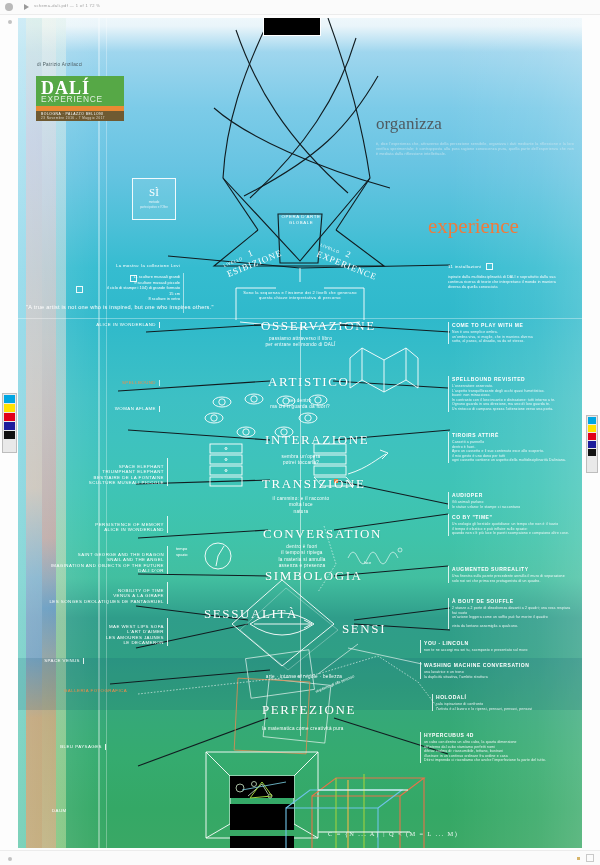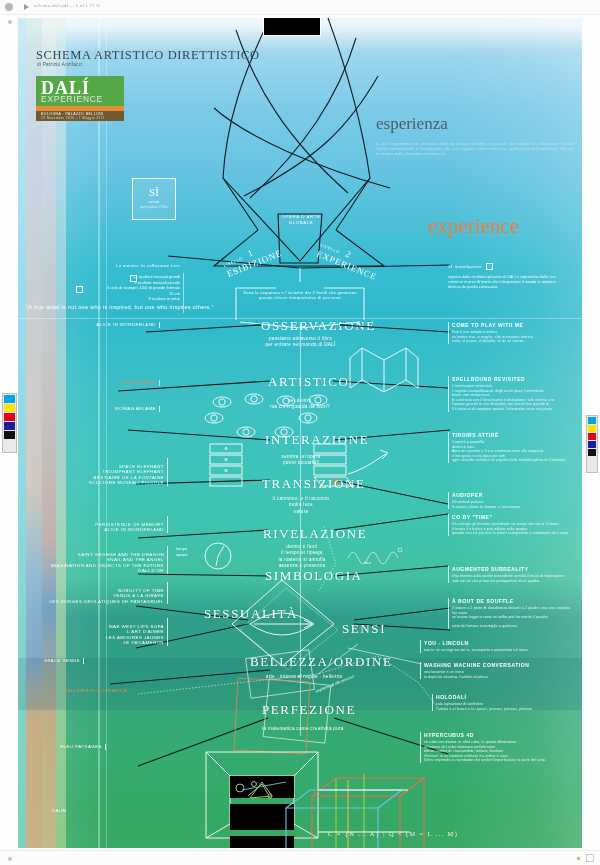--- a/index.html
+++ b/index.html
@@ -144,36 +144,35 @@
       <path class="k" d="M205 160 L240 212"></path>
       <path class="k" d="M352 160 L318 212"></path>
       <path class="k" d="M260 196 L262 245 L300 245 L304 196 Z"></path>
       <path class="k" d="M240 212 L196 248 L282 248"></path>
       <path class="k" d="M318 212 L366 248 L282 248"></path>
       <path class="k" d="M150 238 L282 250"></path>
       <path class="k" d="M282 250 L432 247"></path>
     </svg>
     <div class="blackbox" style="left:245px;top:-12px;width:56px;height:28px;border:1px solid #fff;"></div>
 
-    <div class="ttl serif" style="left:18px;top:30px;font-size:12.5px;letter-spacing:.6px;color:#34474d;">SCHEMA ARTISTICO DIRETTISTICO</div>
     <div class="ttl" style="left:19px;top:44px;font-size:4.6px;color:#4a5b61;letter-spacing:.3px;">di Patrizio Anzilacci</div>
 
     <div class="logo">
       <div class="grn">
         <div class="dali">DALÍ</div>
         <div class="exp">EXPERIENCE</div>
       </div>
       <div class="org"></div>
       <div class="brn">
         <span>BOLOGNA · PALAZZO BELLONI</span>
         <i>23 Novembre 2016 - 7 Maggio 2017</i>
       </div>
     </div>
 
-    <div class="bigword" style="left:358px;top:96px;font-size:17px;color:#4f5a60;">esperienza</div>
+    <div class="bigword" style="left:358px;top:96px;font-size:17px;color:#4f5a60;">organizza</div>
     <div style="position:absolute;left:358px;top:124px;width:198px;font-size:3.6px;line-height:5px;color:#bfe2ef;letter-spacing:.2px;text-align:justify;">è, dice l'esperienza che, attraverso della percezione sensibile, organizza i dati mediante la riflessione e la loro verifica sperimentale; è contrapposta alla pura ragione conoscenza pura, quella parte dell'esperienza che non è mediata dalla riflessione intellettuale.</div>
     <div class="bigword" style="left:410px;top:196px;font-size:21px;color:#ef7b3c;">experience</div>
 
     <div class="lbox" style="left:114px;top:160px;width:42px;height:40px;background:rgba(255,255,255,.10);">
       <div class="serif" style="position:absolute;left:0;right:0;top:7px;text-align:center;font-size:11px;color:#fff;">SÌ</div>
       <div style="position:absolute;left:0;right:0;top:21px;text-align:center;font-size:3.2px;color:#e8f6fb;">metodo</div>
       <div style="position:absolute;left:0;right:0;top:26px;text-align:center;font-size:3px;color:#dceff7;">partecipativo e l'Oltre</div>
     </div>
 
     <div style="position:absolute;left:252px;top:196px;width:62px;text-align:center;font-size:4.4px;line-height:6.4px;color:#fff;letter-spacing:.6px;white-space:pre-line;">OPERA D'ARTE GLOBALE</div>
@@ -307,21 +306,21 @@
         <path d="M362 6 L370 9 L364 15"></path>
       </g>
       <rect x="316" y="35" width="4" height="4" fill="#ef7b3c"></rect>
     </svg>
 
     <div class="sect" style="left:244px;top:458px;">TRANSIZIONE</div>
     <div class="ccap" style="left:226px;top:478px;width:114px;white-space:pre-line;">il cammino: e il racconto
 molta luce
 natura</div>
 
-    <div class="sect" style="left:245px;top:508px;">RIVELAZIONE</div>
+    <div class="sect" style="left:245px;top:508px;">CONVERSATION</div>
     <div class="ccap" style="left:228px;top:526px;width:112px;white-space:pre-line;">dentro è fuori
 il tempo si ripiega
 la materia si annulla
 assenza e presenza</div>
     <svg width="564" height="50" viewBox="0 0 564 50" style="top:518px">
       <circle class="kw" cx="200" cy="20" r="13"></circle>
       <path class="kw" d="M200 20 L206 10 M200 20 L198 30"></path>
       <path class="kwt" d="M330 22 q5 -12 10 0 q5 12 10 0 q5 -12 10 0 q5 12 10 0 q5 -12 10 0"></path>
       <circle class="kwt" cx="382" cy="14" r="2"></circle>
       <path class="kd" d="M306 -10 L318 28 L300 56"></path>
@@ -334,21 +333,20 @@
 
     <div class="sect" style="left:186px;top:588px;">SESSUALITÀ</div>
     <div class="sect" style="left:324px;top:603px;">SENSI</div>
     <svg width="564" height="110" viewBox="0 0 564 110" style="top:552px">
       <path class="kw" d="M264 10 L316 54 L264 96 L214 54 Z"></path>
       <path class="kw" d="M232 54 q32 -22 64 0 q-32 22 -64 0"></path>
       <path class="kw" d="M236 54 L292 54 M286 50 L294 54 L286 58"></path>
       <path class="kwt" d="M268 18 L320 60 L270 100 L222 60 Z" opacity=".5"></path>
     </svg>
 
-    <div class="sect" style="left:232px;top:636px;">BELLEZZA/ORDINE</div>
     <div class="ccap" style="left:216px;top:656px;width:140px;">arte · intorno al regole · bellezza</div>
     <svg width="564" height="130" viewBox="0 0 564 130" style="top:620px">
       <rect class="kwt" x="230" y="16" width="64" height="40" transform="rotate(-8 262 36)"></rect>
       <rect class="kwt" x="248" y="44" width="62" height="58" transform="rotate(6 279 73)"></rect>
       <rect x="218" y="42" width="72" height="72" fill="none" stroke="#e08b52" stroke-width=".8" transform="rotate(3 254 78)"></rect>
       <path class="kd" d="M120 56 L300 36 L360 18 L400 44 L420 70"></path>
       <path class="kwt" d="M300 36 L340 6 M330 10 L404 26"></path>
     </svg>
     <div style="position:absolute;left:296px;top:664px;font-size:3.6px;color:#fff;transform:rotate(-22deg);">seguiamo gli alla percorso</div>
 

